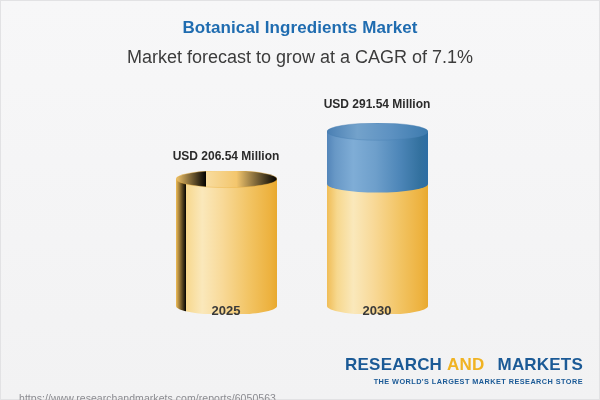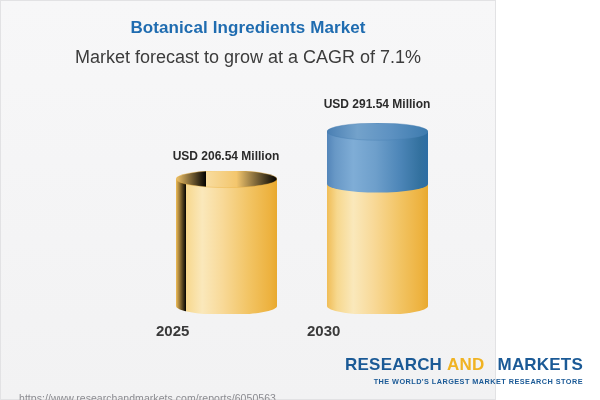--- a/index.html
+++ b/index.html
@@ -9,21 +9,21 @@
   body {
     width: 600px;
     height: 400px;
     background: #ffffff;
     font-family: "Liberation Sans", sans-serif;
     overflow: hidden;
   }
 
   #infographic {
     position: relative;
-    width: 496px;
+    width: 600px;
     height: 400px;
     box-sizing: border-box;
     background: linear-gradient(180deg, #f7f7f8 0%, #f4f4f5 60%, #f2f2f3 100%);
     border: 1px solid #e2e2e4;
   }
 
   
   .header {
     position: absolute;
     top: 16px;
@@ -81,24 +81,24 @@
     left: 20px;
     width: 101px;
   }
   
   #cyl-0 { top: 170px; height: 143px; }
   
   #cyl-1 { top: 122px; height: 191px; }
 
   .cat-label {
     position: absolute;
-    top: 321px;
+    top: 301px;
     width: 100%;
-    text-align: left;
-    font-size: 15px;
+    text-align: center;
+    font-size: 13px;
     font-weight: bold;
     color: #3a3a3a;
     line-height: 18px;
   }
 
   
   .footer {
     position: absolute;
     left: 0;
     bottom: 0;

